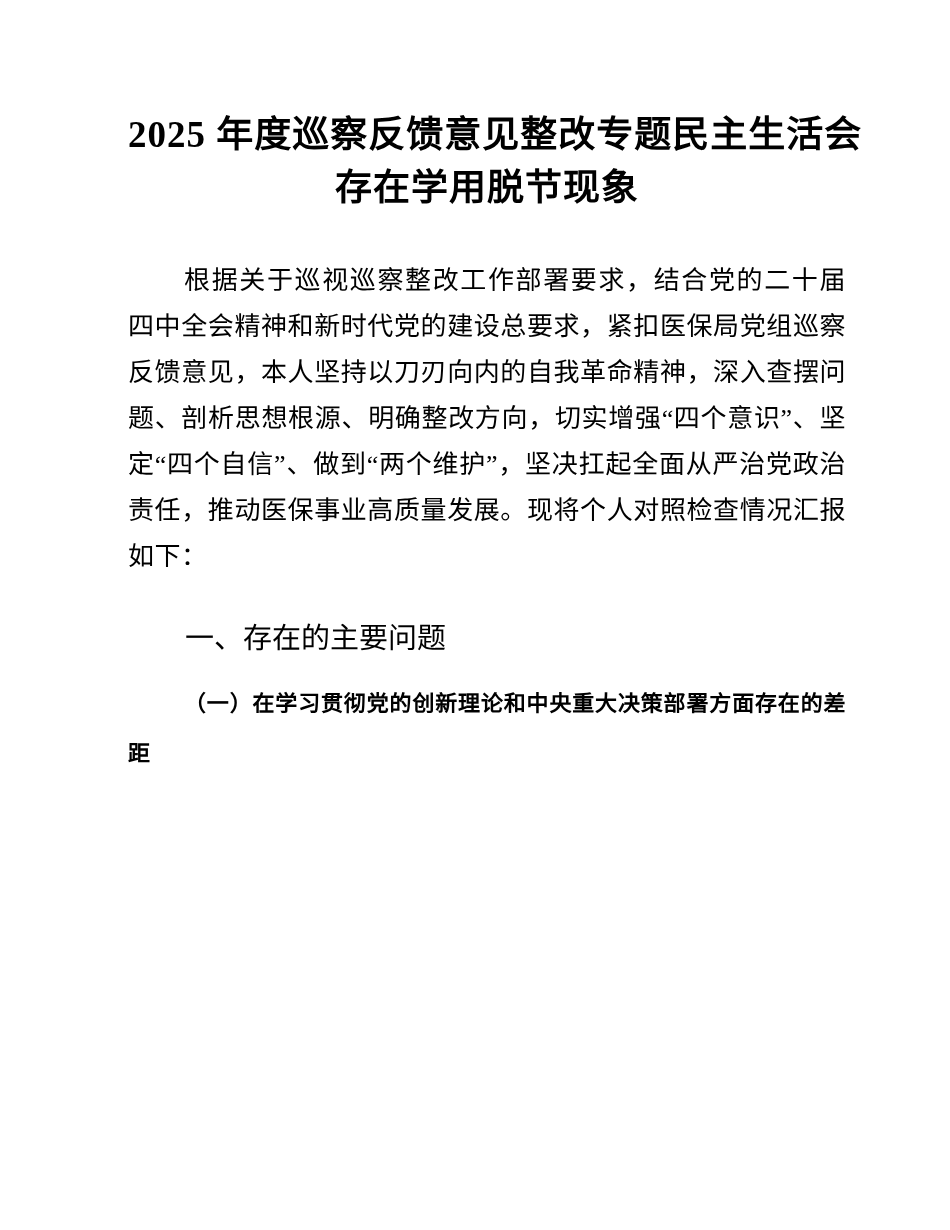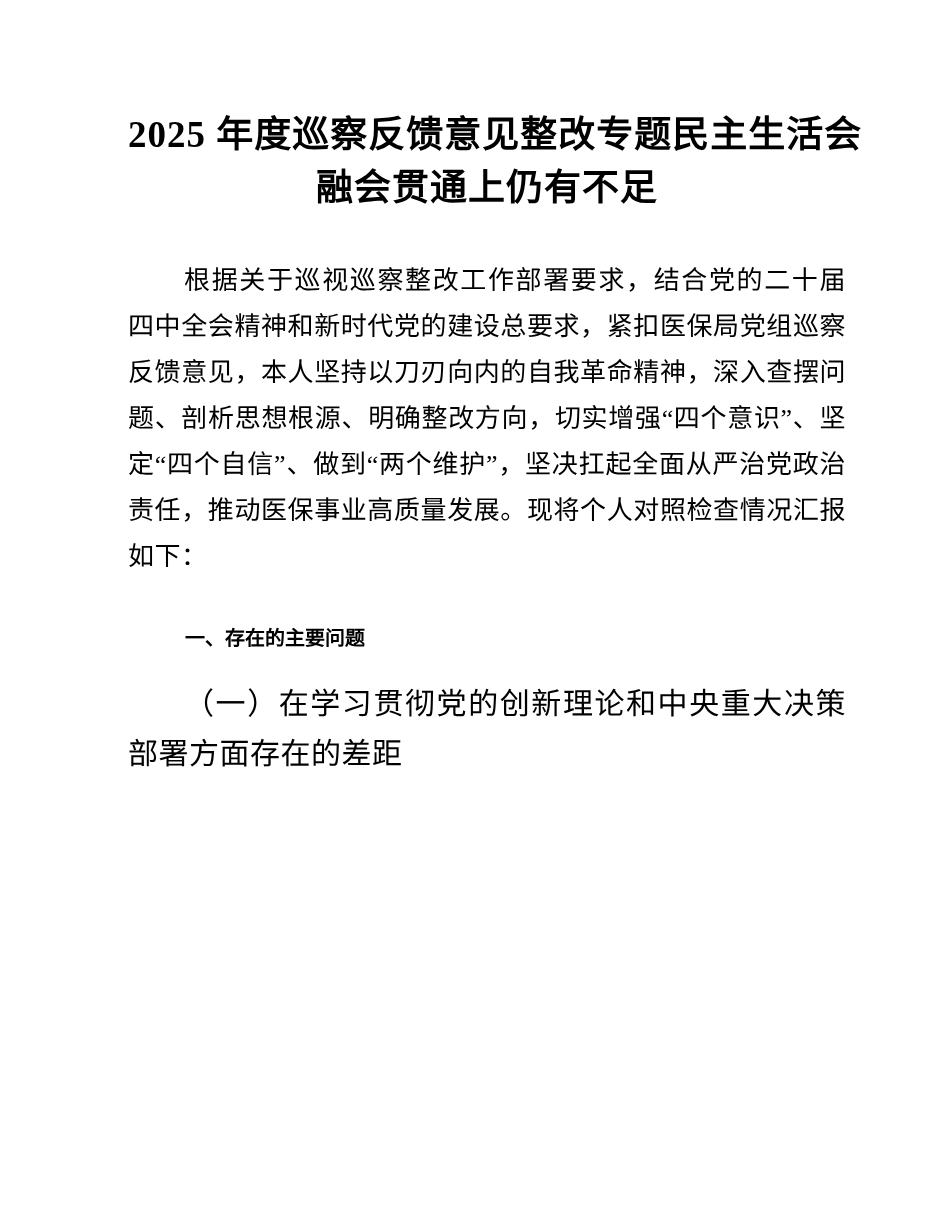--- a/index.html
+++ b/index.html
@@ -41,50 +41,50 @@
     text-indent: 56px;
     font-weight: normal;
     color: #000000;
   }
   .intro-para {
     margin-top: 44px;
   }
   .section-heading {
     margin: 35px 0 0 0;
     font-family: "Liberation Sans", "DejaVu Sans", sans-serif;
-    font-size: 20px;
-    font-weight: bold;
+    font-size: 29px;
+    font-weight: normal;
     line-height: 46px;
     text-indent: 57px;
     color: #000000;
   }
   .sub-heading {
     margin: 18px 0 0 0;
-    font-size: 30px;
-    font-weight: normal;
+    font-size: 22px;
+    font-weight: bold;
     line-height: 50px;
     letter-spacing: 0.5px;
     text-align: justify;
     text-justify: inter-character;
     text-indent: 56px;
     color: #000000;
   }
   .section-para {
     margin-top: 16px;
     line-height: 48px;
   }
 </style>
 </head>
 <body>
 
 <div class="page">
 
   <h1 class="doc-title">
     <span class="title-line">2025 年度巡察反馈意见整改专题民主生活会</span>
-    <span class="title-line">融会贯通上仍有不足</span>
+    <span class="title-line">存在学用脱节现象</span>
   </h1>
 
   <p class="body-para intro-para">根据关于巡视巡察整改工作部署要求，结合党的二十届四中全会精神和新时代党的建设总要求，紧扣医保局党组巡察反馈意见，本人坚持以刀刃向内的自我革命精神，深入查摆问题、剖析思想根源、明确整改方向，切实增强“四个意识”、坚定“四个自信”、做到“两个维护”，坚决扛起全面从严治党政治责任，推动医保事业高质量发展。现将个人对照检查情况汇报如下：</p>
 
   <h2 class="section-heading">一、存在的主要问题</h2>
 
   <h3 class="sub-heading">（一）在学习贯彻党的创新理论和中央重大决策部署方面存在的差距</h3>
 
 
 </div>

